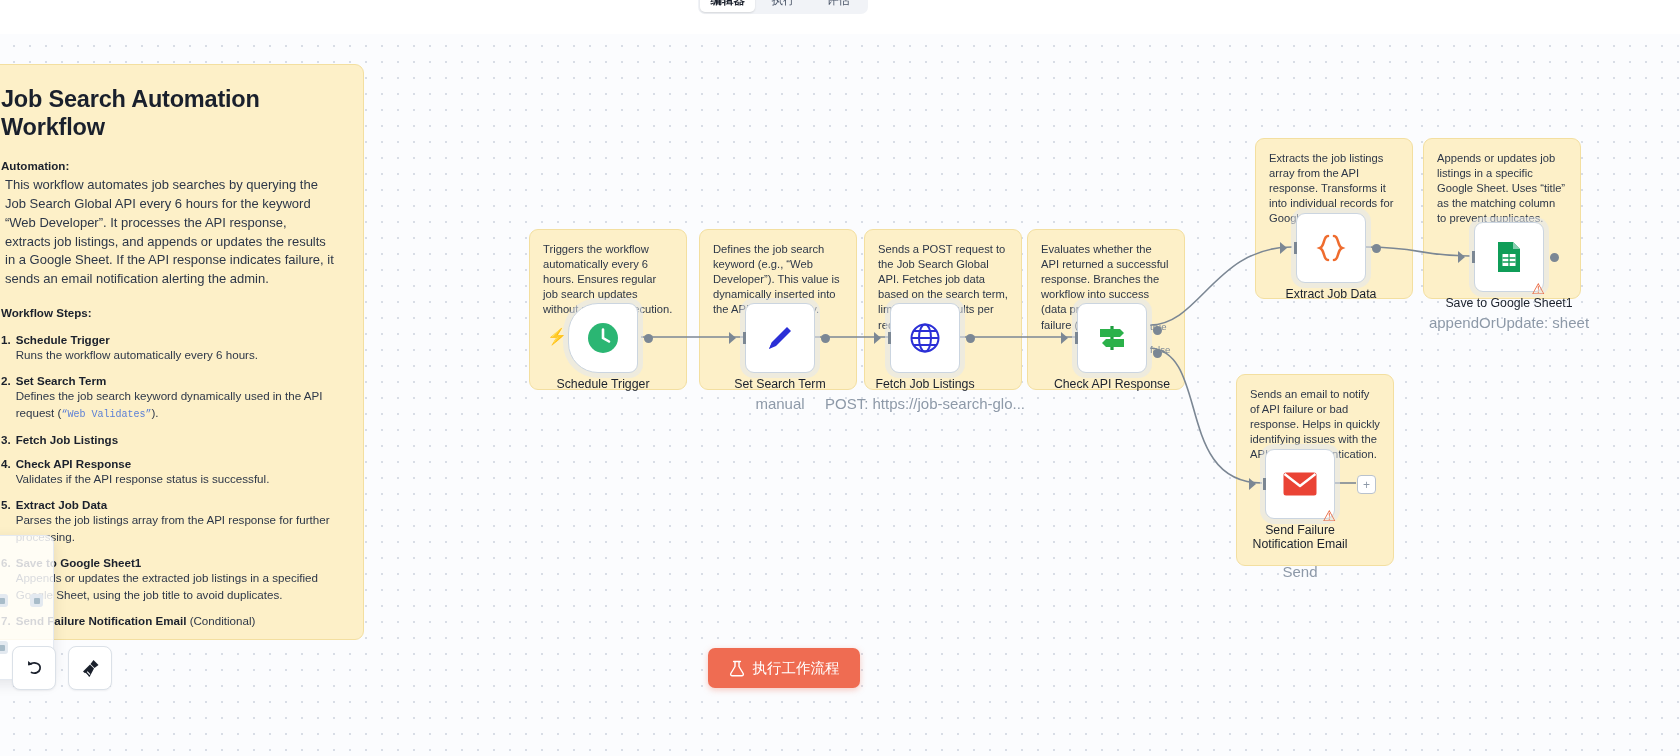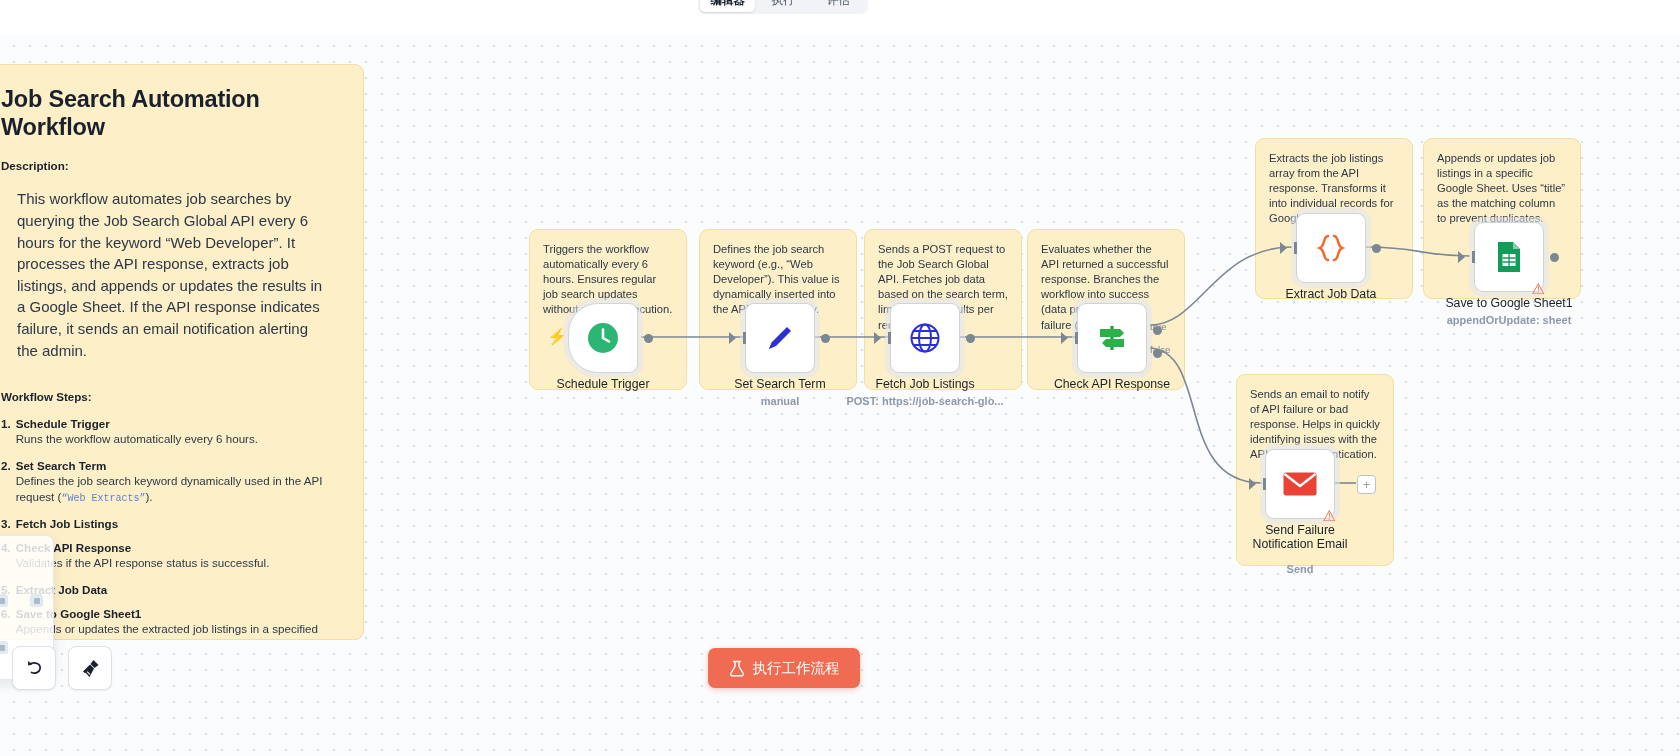--- a/index.html
+++ b/index.html
@@ -38,21 +38,21 @@
     position:absolute;left:-30px;top:64px;width:394px;height:576px;
     background:#fdf0c8;border:1px solid #f3dfa0;border-radius:9px;
     box-sizing:border-box;padding:20px 24px 16px 30px;
     z-index:6;overflow:hidden;
   }
   #note-main h1{
     margin:0 0 18px 0;font-size:23.5px;line-height:1.2;font-weight:700;
     color:#1a202c;letter-spacing:-.2px;
   }
   .nm-h{font-size:11.6px;font-weight:700;color:#1a202c;margin:0 0 1px 0;}
-  .nm-p{font-size:15px;line-height:1.44;color:#2d3748;margin:16px;}
+  .nm-p{font-size:13px;line-height:1.44;color:#2d3748;margin:4px;}
   .nm-gap{height:13px;}
   .nm-step{margin-bottom:11px;display:flex;gap:5px;}
   .nm-num{font-size:11.6px;font-weight:700;color:#1a202c;flex:0 0 auto;}
   .nm-body{flex:1 1 auto;}
   .nm-step-t{font-size:11.6px;font-weight:700;color:#1a202c;}
   .nm-cond{font-weight:400;color:#2d3748;text-align:center;}
   .nm-step-d{font-size:11.6px;line-height:1.42;color:#2d3748;margin-top:1px;}
   code.kw{font-family:"Liberation Mono",monospace;font-size:10px;color:#5a7fd6;}
   
   #float-panel{
@@ -99,21 +99,21 @@
     position:relative;
   }
   .nbox.trigger{border-radius:30px 9px 9px 30px;}
   .nlabel{
     position:absolute;left:50%;transform:translateX(-50%);
     top:74px;white-space:nowrap;font-size:12.3px;color:#1a202c;
     text-align:center;
   }
   .nsub{
     position:absolute;left:50%;transform:translateX(-50%);
-    top:92px;white-space:nowrap;font-size:11px;color:#8d99a8;text-align:left;font-weight:bold;
+    top:92px;white-space:nowrap;font-size:15px;color:#8d99a8;text-align:left;
   }
   .nlabel.two{white-space:normal;width:120px;line-height:1.15;}
   .dot{position:absolute;width:9px;height:9px;border-radius:50%;background:#7b8794;}
   .dot.out{right:-16px;top:50%;margin-top:-4.5px;}
   .arrowin{
     position:absolute;left:-17px;top:50%;margin-top:-6px;
     width:0;height:0;border-left:7px solid #7b8794;
     border-top:6px solid transparent;border-bottom:6px solid transparent;
   }
   .arrowin:after{content:"";position:absolute;left:7px;top:-6px;width:3px;height:12px;background:#7b8794;}
@@ -140,59 +140,60 @@
     <path d="M1150 325 C 1200 325, 1215 247, 1292 247"></path>
     <path d="M1150 348 C 1210 352, 1175 483, 1262 483"></path>
     <path d="M1366 247 C 1420 247, 1420 256, 1470 256"></path>
     <path d="M1334 483 H1356"></path>
   </g>
 </svg>
 
 <div id="note-main">
   <h1>Job Search Automation Workflow</h1>
 
-  <div class="nm-h">Description:</div>
+  <div class="nm-h">Automation:</div>
   <p class="nm-p">This workflow automates job searches by querying the Job Search Global API every 6 hours for the keyword “Web Developer”. It processes the API response, extracts job listings, and appends or updates the results in a Google Sheet. If the API response indicates failure, it sends an email notification alerting the admin.</p>
 
   <div class="nm-gap"></div>
   <div class="nm-h">Workflow Steps:</div>
   <div class="nm-gap"></div>
 
   <div id="steps-container">
       <div class="nm-step">
         <span class="nm-num">1.</span>
         <div class="nm-body">
           <div class="nm-step-t"><span>Schedule Trigger</span></div>
           <div class="nm-step-d"><span>Runs the workflow automatically every 6 hours.</span></div>
         </div>
       </div>
       <div class="nm-step">
         <span class="nm-num">2.</span>
         <div class="nm-body">
           <div class="nm-step-t"><span>Set Search Term</span></div>
-          <div class="nm-step-d"><span>Defines the job search keyword dynamically used in the API request (</span><code class="kw">“Web Extracts”</code><span>).</span></div>
+          <div class="nm-step-d"><span>Defines the job search keyword dynamically used in the API request (</span><code class="kw">“Web Validates”</code><span>).</span></div>
         </div>
       </div>
       <div class="nm-step">
         <span class="nm-num">3.</span>
         <div class="nm-body">
           <div class="nm-step-t"><span>Fetch Job Listings</span></div>
         </div>
       </div>
       <div class="nm-step">
         <span class="nm-num">4.</span>
         <div class="nm-body">
           <div class="nm-step-t"><span>Check API Response</span></div>
           <div class="nm-step-d"><span>Validates if the API response status is successful.</span></div>
         </div>
       </div>
       <div class="nm-step">
         <span class="nm-num">5.</span>
         <div class="nm-body">
           <div class="nm-step-t"><span>Extract Job Data</span></div>
+          <div class="nm-step-d"><span>Parses the job listings array from the API response for further processing.</span></div>
         </div>
       </div>
       <div class="nm-step">
         <span class="nm-num">6.</span>
         <div class="nm-body">
           <div class="nm-step-t"><span>Save to Google Sheet1</span></div>
           <div class="nm-step-d"><span>Appends or updates the extracted job listings in a specified Google Sheet, using the job title to avoid duplicates.</span></div>
         </div>
       </div>
       <div class="nm-step">

